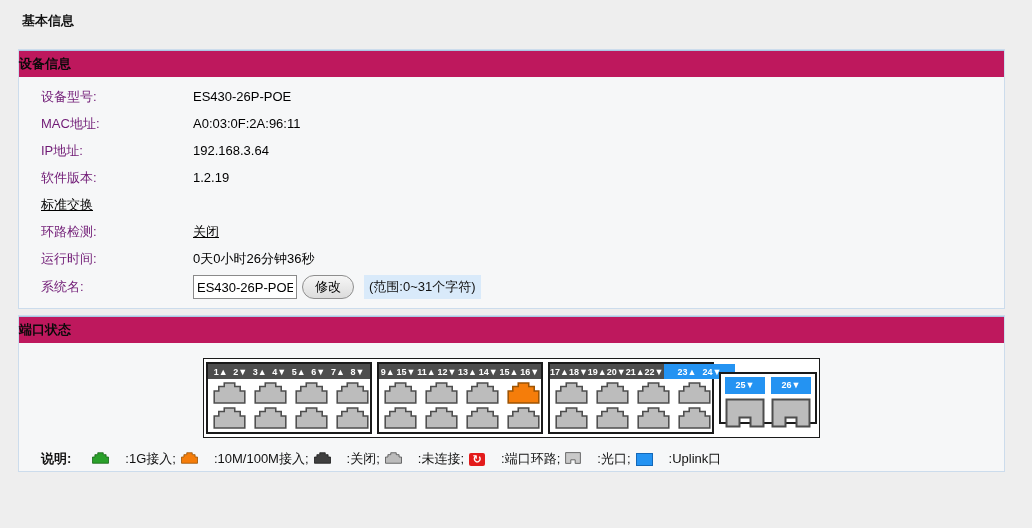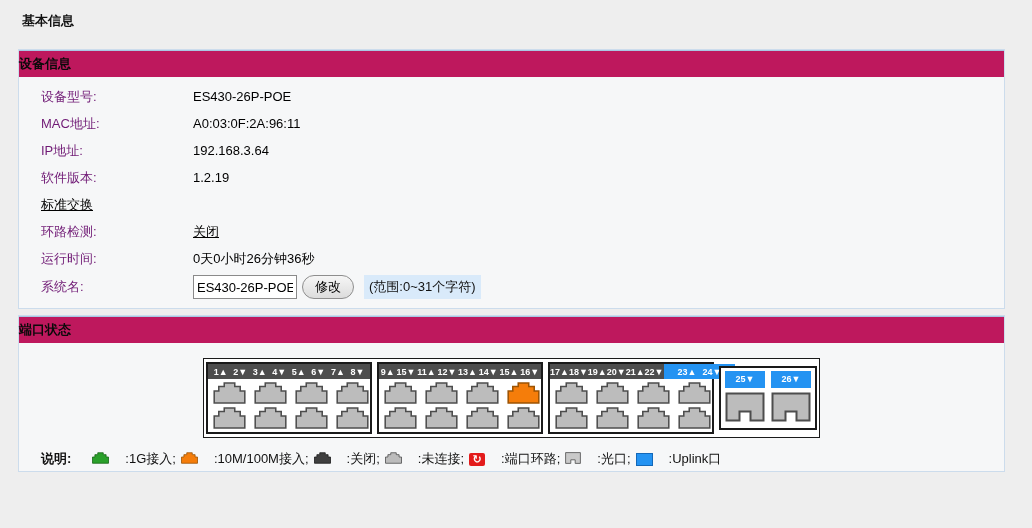--- a/index.html
+++ b/index.html
@@ -59,21 +59,21 @@
   .phead .grp { flex:1; display:flex; justify-content:space-evenly; align-items:center; }
   .phead .grpblue {
     flex:0 0 auto; display:flex; align-items:center; gap:6px;
     background:#2493f2; padding:0 14px;
   }
   .tok { color:#fff; font-size:9px; font-weight:bold; white-space:nowrap; }
   .prows { padding:3px 5px; display:flex; flex-direction:column; gap:3px; }
   .prow { display:flex; gap:8px; }
   .port { width:33px; height:22px; display:block; cursor:pointer; }
   .sfpblk {
-    width:98px; height:64px; border:2px solid #1a1a1a; background:#fff;
+    width:98px; height:52px; border:2px solid #1a1a1a; background:#fff;
     box-sizing:border-box; display:flex; gap:6px; padding:3px 4px;
     align-items:flex-start;
   }
   .sfpcol { display:flex; flex-direction:column; align-items:center; gap:4px; }
   .sfplabel {
     width:40px; height:17px; background:#2493f2; color:#fff;
     font-size:9px; font-weight:bold; text-align:center; line-height:17px;
   }
   
   .legend { margin:12px 0 0 22px; display:flex; align-items:center; gap:5px; }

